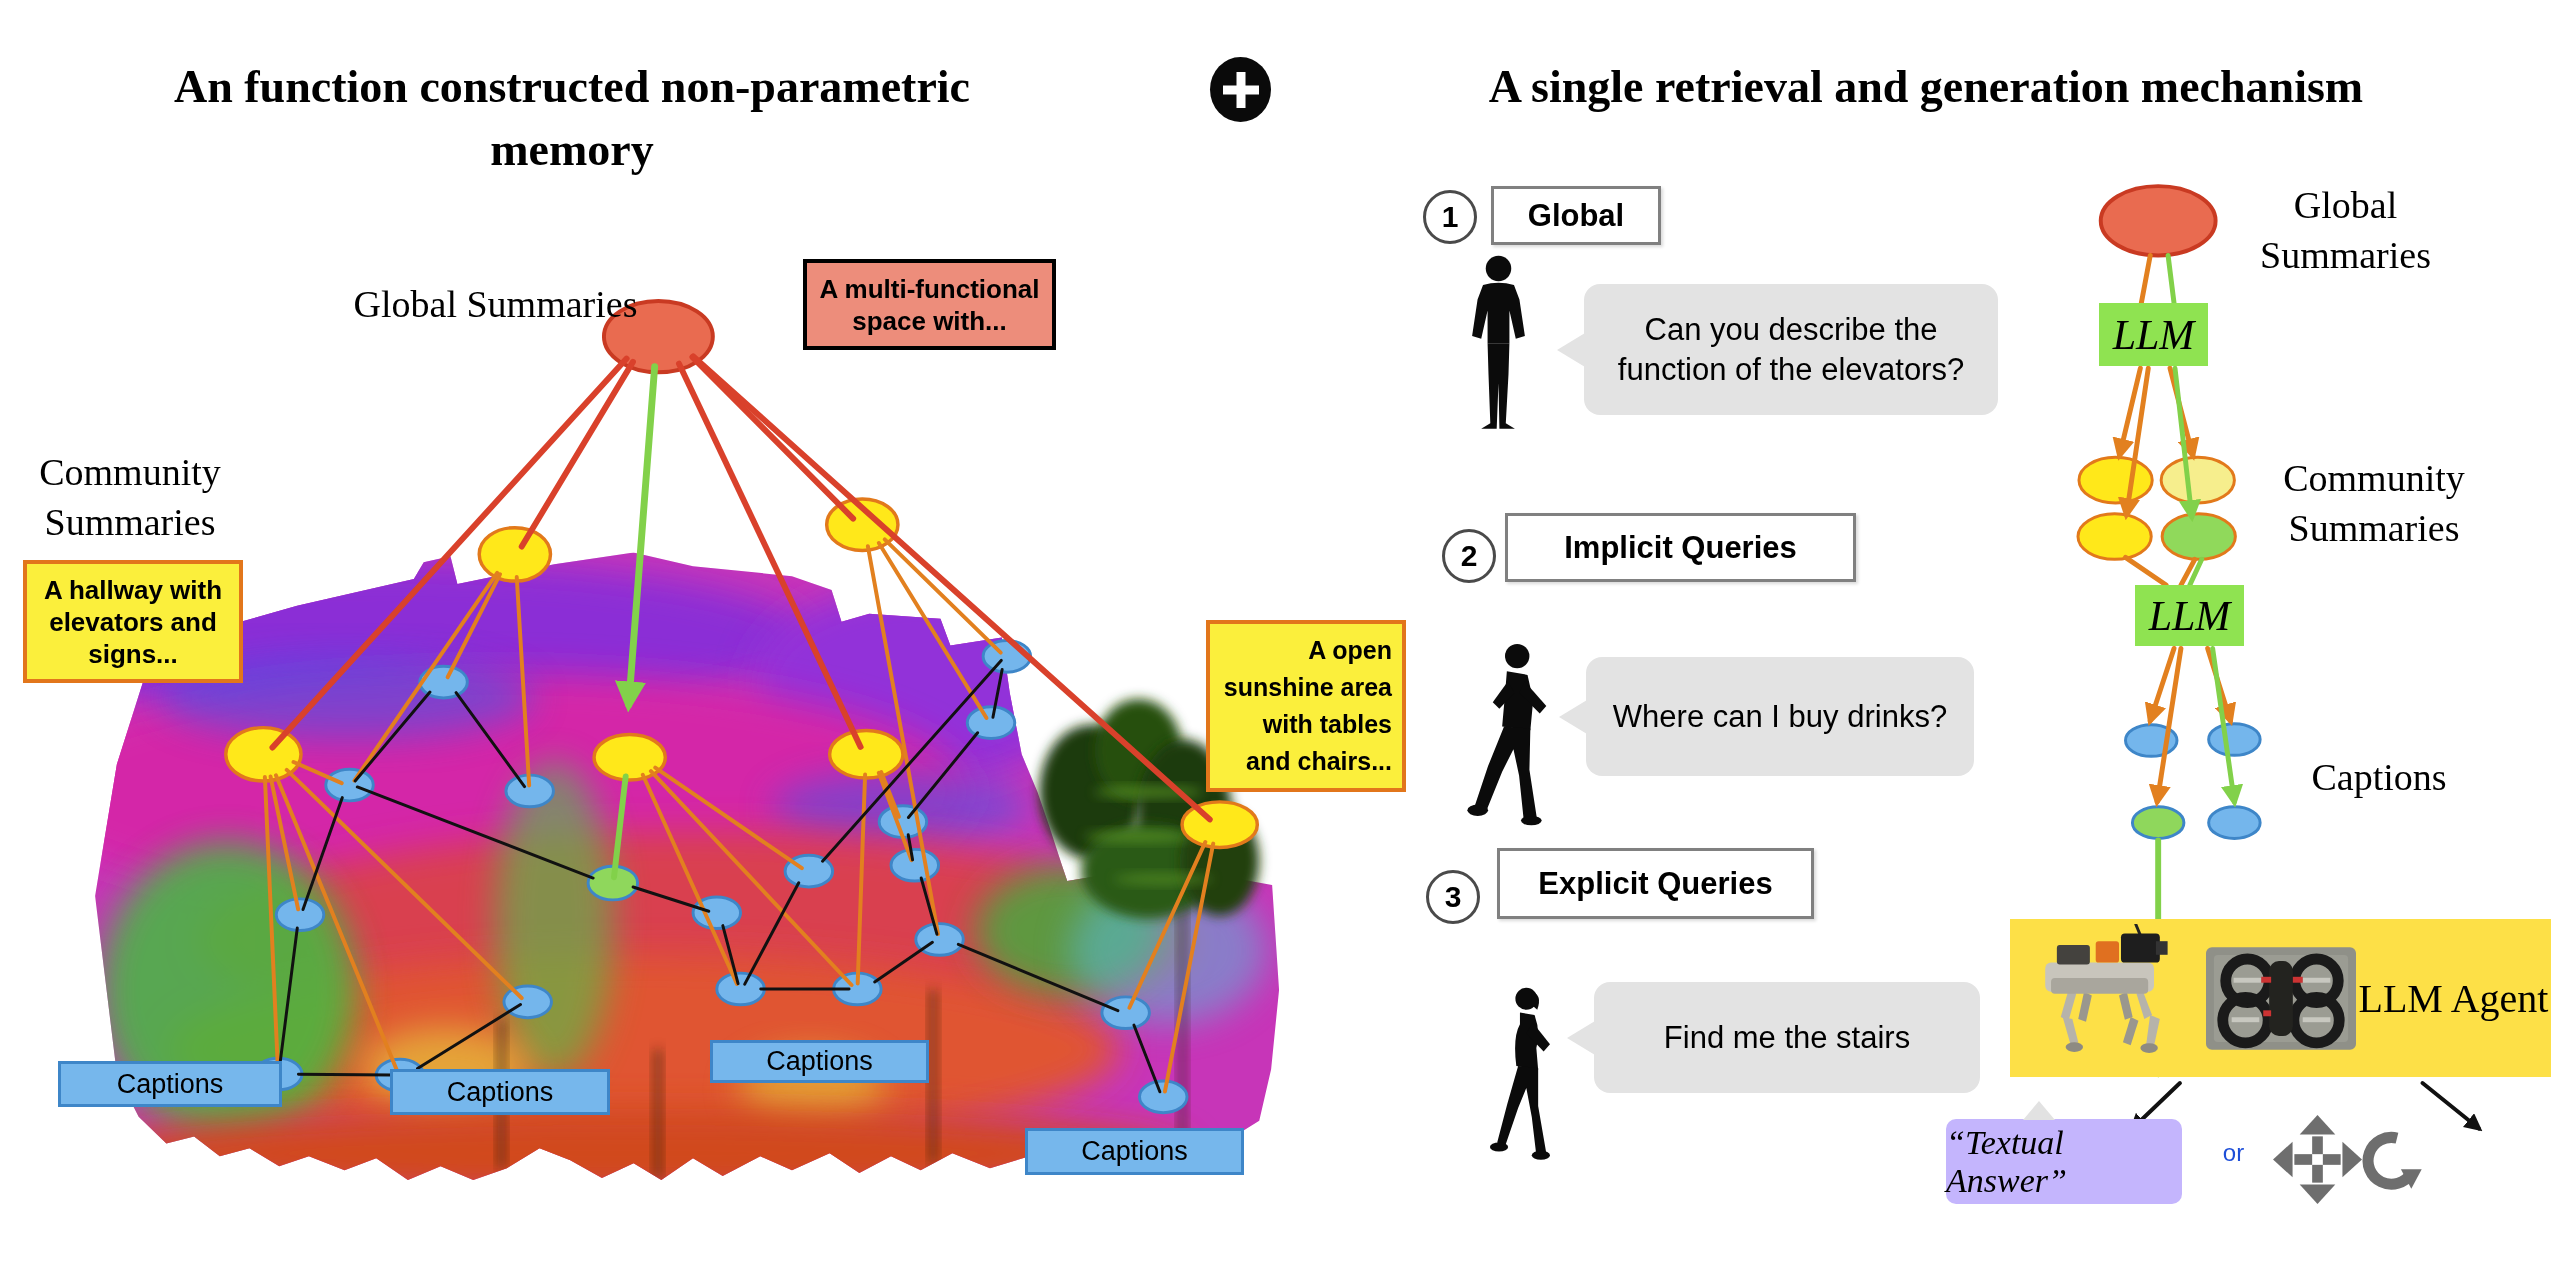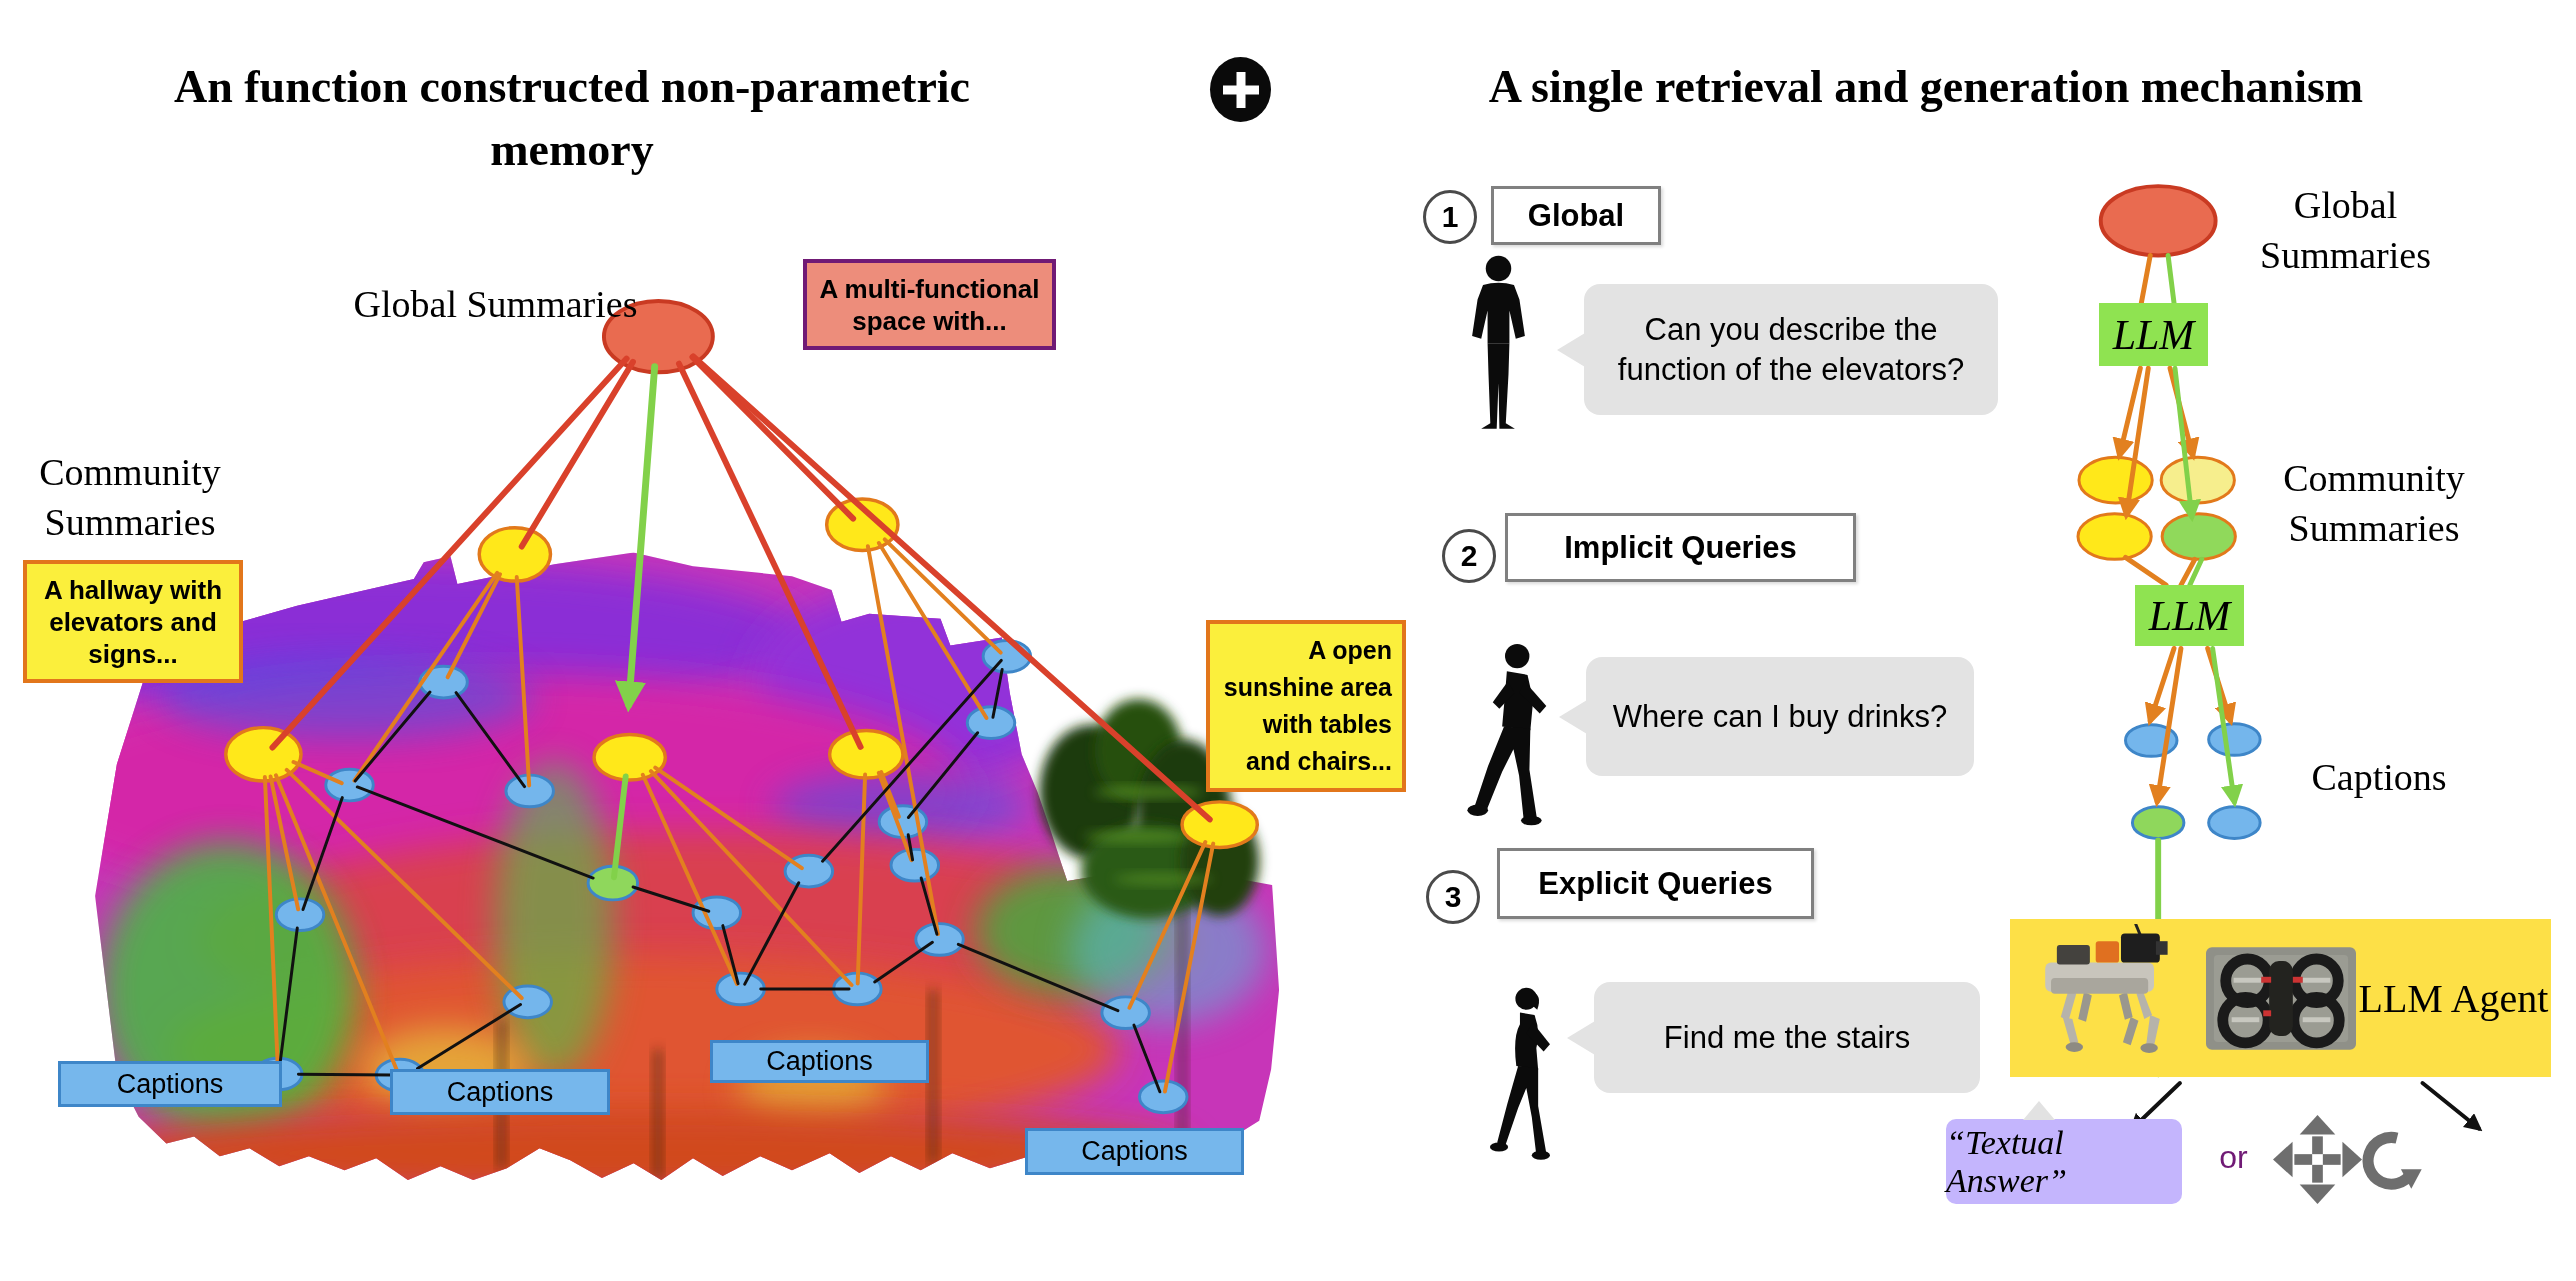--- a/index.html
+++ b/index.html
@@ -23,21 +23,21 @@
   .serif-label{font-family:"Liberation Serif",serif;font-size:38px;line-height:50px;text-align:center;}
   #gs-left{left:347px;top:279px;width:297px;}
   #cs-left{left:6px;top:447px;width:248px;}
   #gs-right{left:2239px;top:180px;width:213px;}
   #cs-right{left:2265px;top:453px;width:218px;}
   #cap-right{left:2295px;top:752px;width:168px;}
 
   
   .note{display:flex;align-items:center;justify-content:center;text-align:center;
         font-weight:bold;font-size:26px;line-height:32px;padding:6px 10px;box-sizing:border-box;}
-  #note-red{left:803px;top:259px;width:253px;height:91px;background:#ED8D7B;border:4px solid #701a75;}
+  #note-red{left:803px;top:259px;width:253px;height:91px;background:#ED8D7B;border:4px solid #000000;}
   .note.yellow{background:#FBEF3C;border:4px solid #E2761B;}
   #note-hallway{left:23px;top:560px;width:220px;height:123px;}
   #note-sunshine{left:1206px;top:620px;width:200px;height:172px;font-size:25px;line-height:37px;text-align:right;}
 
   
   .captions-box{display:flex;align-items:center;justify-content:center;font-size:27px;
         background:#76B7EC;border:3px solid #3E86C8;box-sizing:border-box;}
   #cap1{left:58px;top:1061px;width:224px;height:46px;}
   #cap2{left:390px;top:1069px;width:220px;height:46px;}
   #cap3{left:710px;top:1040px;width:219px;height:43px;}
@@ -69,21 +69,21 @@
   #llm1{left:2099px;top:303px;width:109px;height:63px;}
   #llm2{left:2135px;top:585px;width:109px;height:61px;}
   #agent-box{left:2010px;top:919px;width:541px;height:158px;background:#fde047;
         display:flex;align-items:center;}
   #agent-label{flex:1;text-align:center;font-family:"Liberation Serif",serif;font-size:40px;}
   #answer-box{left:1946px;top:1119px;width:236px;height:85px;background:#c4b5fd;border-radius:10px;
         display:flex;align-items:center;justify-content:center;
         font-family:"Liberation Serif",serif;font-style:italic;font-size:34px;}
   #answer-box::before{content:"";position:absolute;left:77px;top:-18px;
         border-left:16px solid transparent;border-right:16px solid transparent;border-bottom:19px solid #E2E2E2;}
-  #or-label{left:2204px;top:1139px;width:59px;text-align:center;font-size:32px;color:#701a75;}
+  #or-label{left:2204px;top:1139px;width:59px;text-align:center;font-size:24px;color:#1d4ed8;}
   #move-icon{left:2273px;top:1115px;} #rotate-icon{left:2358px;top:1129px;}
 </style>
 </head>
 <body>
 
 <div id="canvas">
 
   <svg id="cloud-svg" class="layer" width="1485" height="1281" viewBox="0 0 1500 1294">
     <defs>
       <filter id="blur1" x="-40%" y="-40%" width="180%" height="180%">

